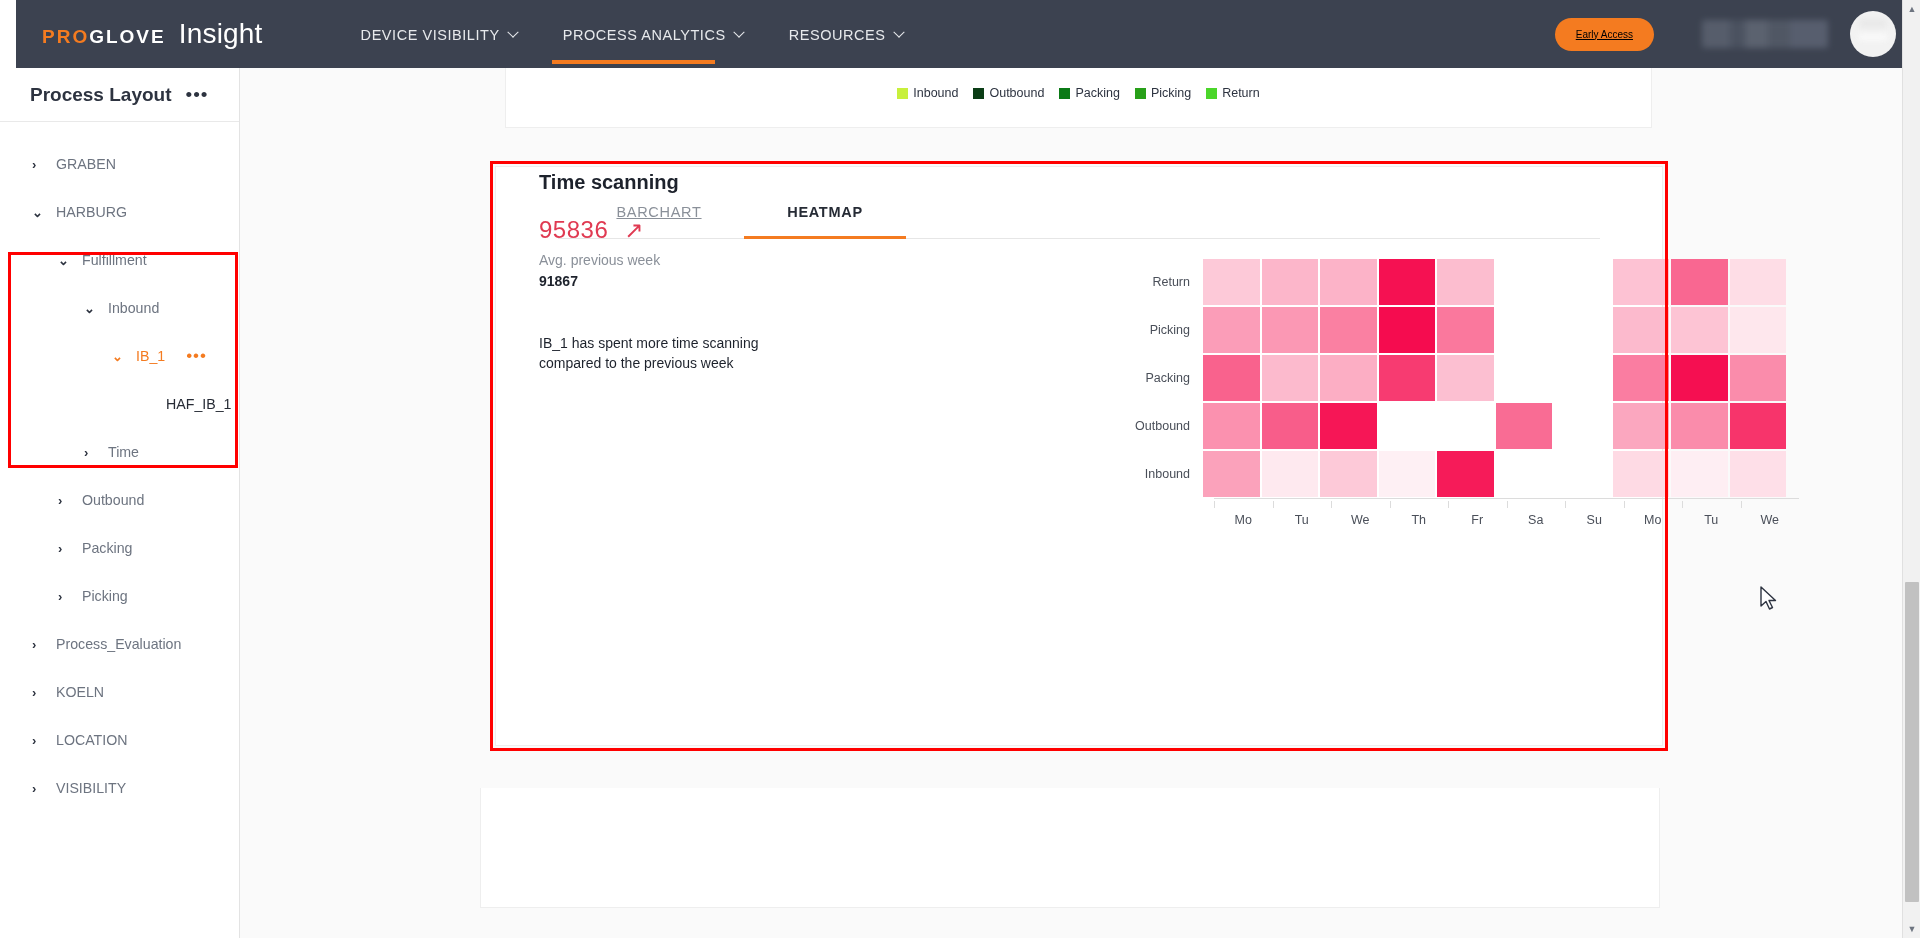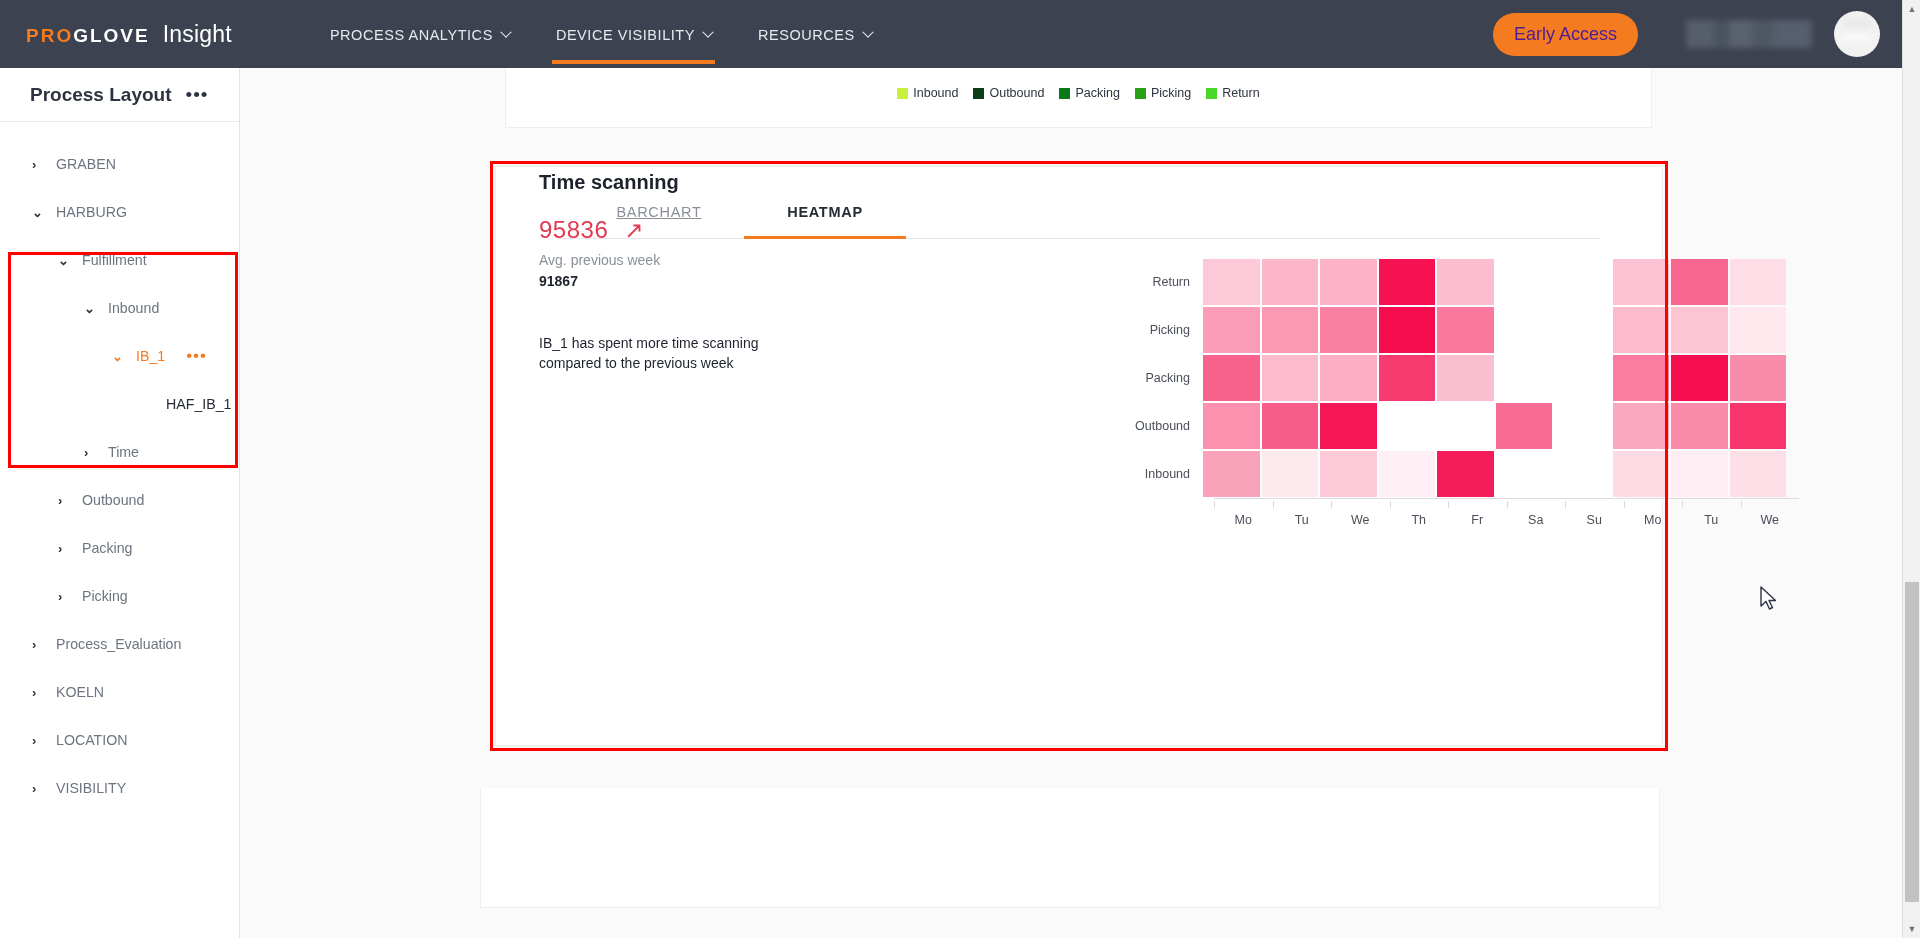--- a/index.html
+++ b/index.html
@@ -7,37 +7,37 @@
     width: 1920px;
     height: 938px;
     overflow: hidden;
     font-family: "Liberation Sans", sans-serif;
     background: #ffffff;
   }
 
   
   .topbar {
     position: absolute;
-    top: 0; left: 0;
+    top: 0; left: 16px;
     width: 1902px;
     height: 68px;
     background: #3c4250;
     display: flex;
     align-items: center;
     z-index: 30;
   }
   .brand {
     display: flex;
     align-items: baseline;
     margin-left: 26px;
     white-space: nowrap;
   }
   .brand .pro { color: #f47b20; font-weight: bold; font-size: 19px; letter-spacing: 2.0px; }
   .brand .glove { color: #ffffff; font-weight: bold; font-size: 19px; letter-spacing: 2.0px; }
-  .brand .insight { color: #ffffff; font-size: 23px; margin-left: 13px; letter-spacing: 0.2px; }
+  .brand .insight { color: #ffffff; font-size: 28px; margin-left: 13px; letter-spacing: 0.2px; }
 
   .navmenu { display: flex; align-items: center; margin-left: 98px; }
   .navitem {
     color: #e7e9ec;
     font-size: 14.5px;
     letter-spacing: 0.55px;
     margin-right: 46px;
     display: flex;
     align-items: center;
     cursor: pointer;
@@ -59,27 +59,28 @@
     top: 60px;
     width: 163px;
     height: 4px;
     background: #f47b20;
     z-index: 31;
   }
 
   .topright { margin-left: auto; display: flex; align-items: center; margin-right: 22px; }
   .early-access {
     background: #f47b20;
-    color: #4c1d95;
+    color: #000000;
     border: none;
     border-radius: 22px;
-    font-size: 18px;
+    font-size: 10px;
     font-family: "Liberation Sans", sans-serif;
     padding: 11px 21px;
     cursor: pointer;
+    text-decoration: underline;
   }
   .username-blur {
     width: 126px; height: 28px;
     margin-left: 48px;
     background:
       linear-gradient(90deg,#585f6d 0 22%, #4c5361 22% 34%, #5d6471 34% 52%, #525966 52% 70%, #596070 70% 100%);
     filter: blur(3px);
     border-radius: 2px;
     opacity: .95;
   }
@@ -383,25 +384,25 @@
 
 <div class="topbar">
   <div class="brand">
     <span class="pro">PRO</span>
     <span class="glove">GLOVE</span>
     <span class="insight">Insight</span>
   </div>
 
   <div class="navmenu">
     <div class="navitem">
+      <span>DEVICE VISIBILITY</span>
+      <i class="caret"></i>
+    </div>
+    <div class="navitem">
       <span>PROCESS ANALYTICS</span>
-      <i class="caret"></i>
-    </div>
-    <div class="navitem">
-      <span>DEVICE VISIBILITY</span>
       <i class="caret"></i>
     </div>
     <div class="navitem">
       <span>RESOURCES</span>
       <i class="caret"></i>
     </div>
   </div>
 
   <div class="topright">
     <button class="early-access">Early Access</button>

